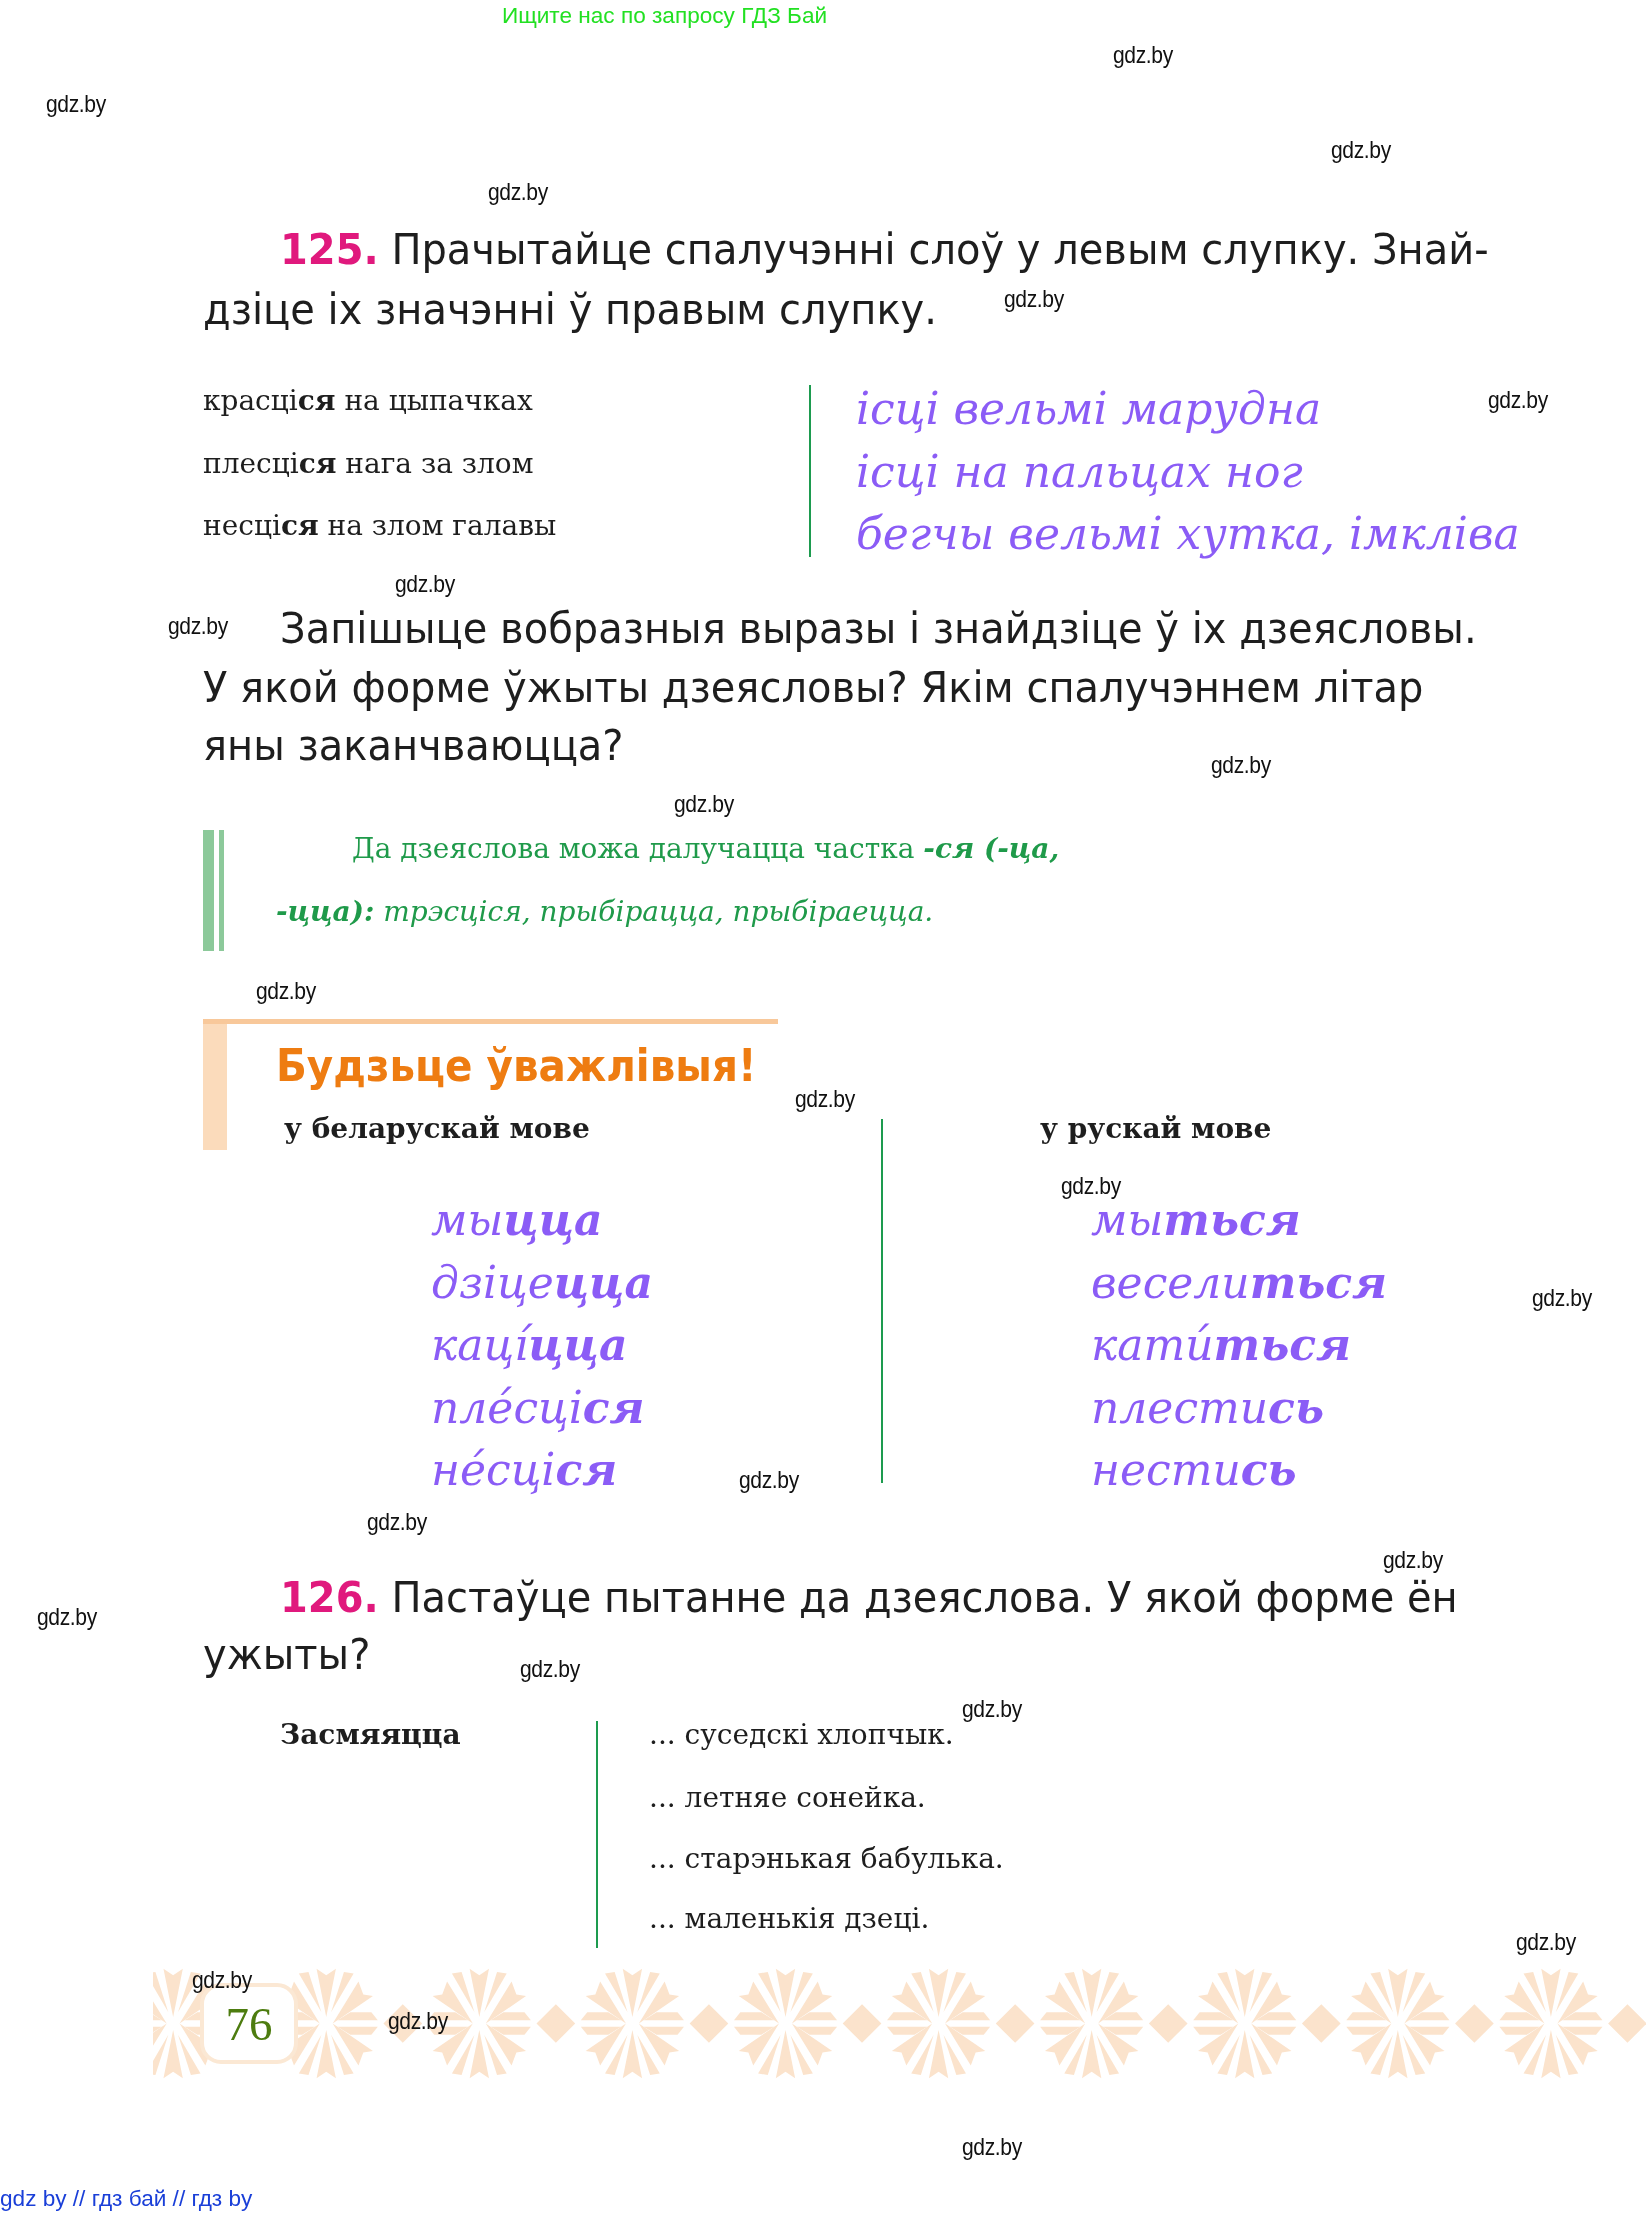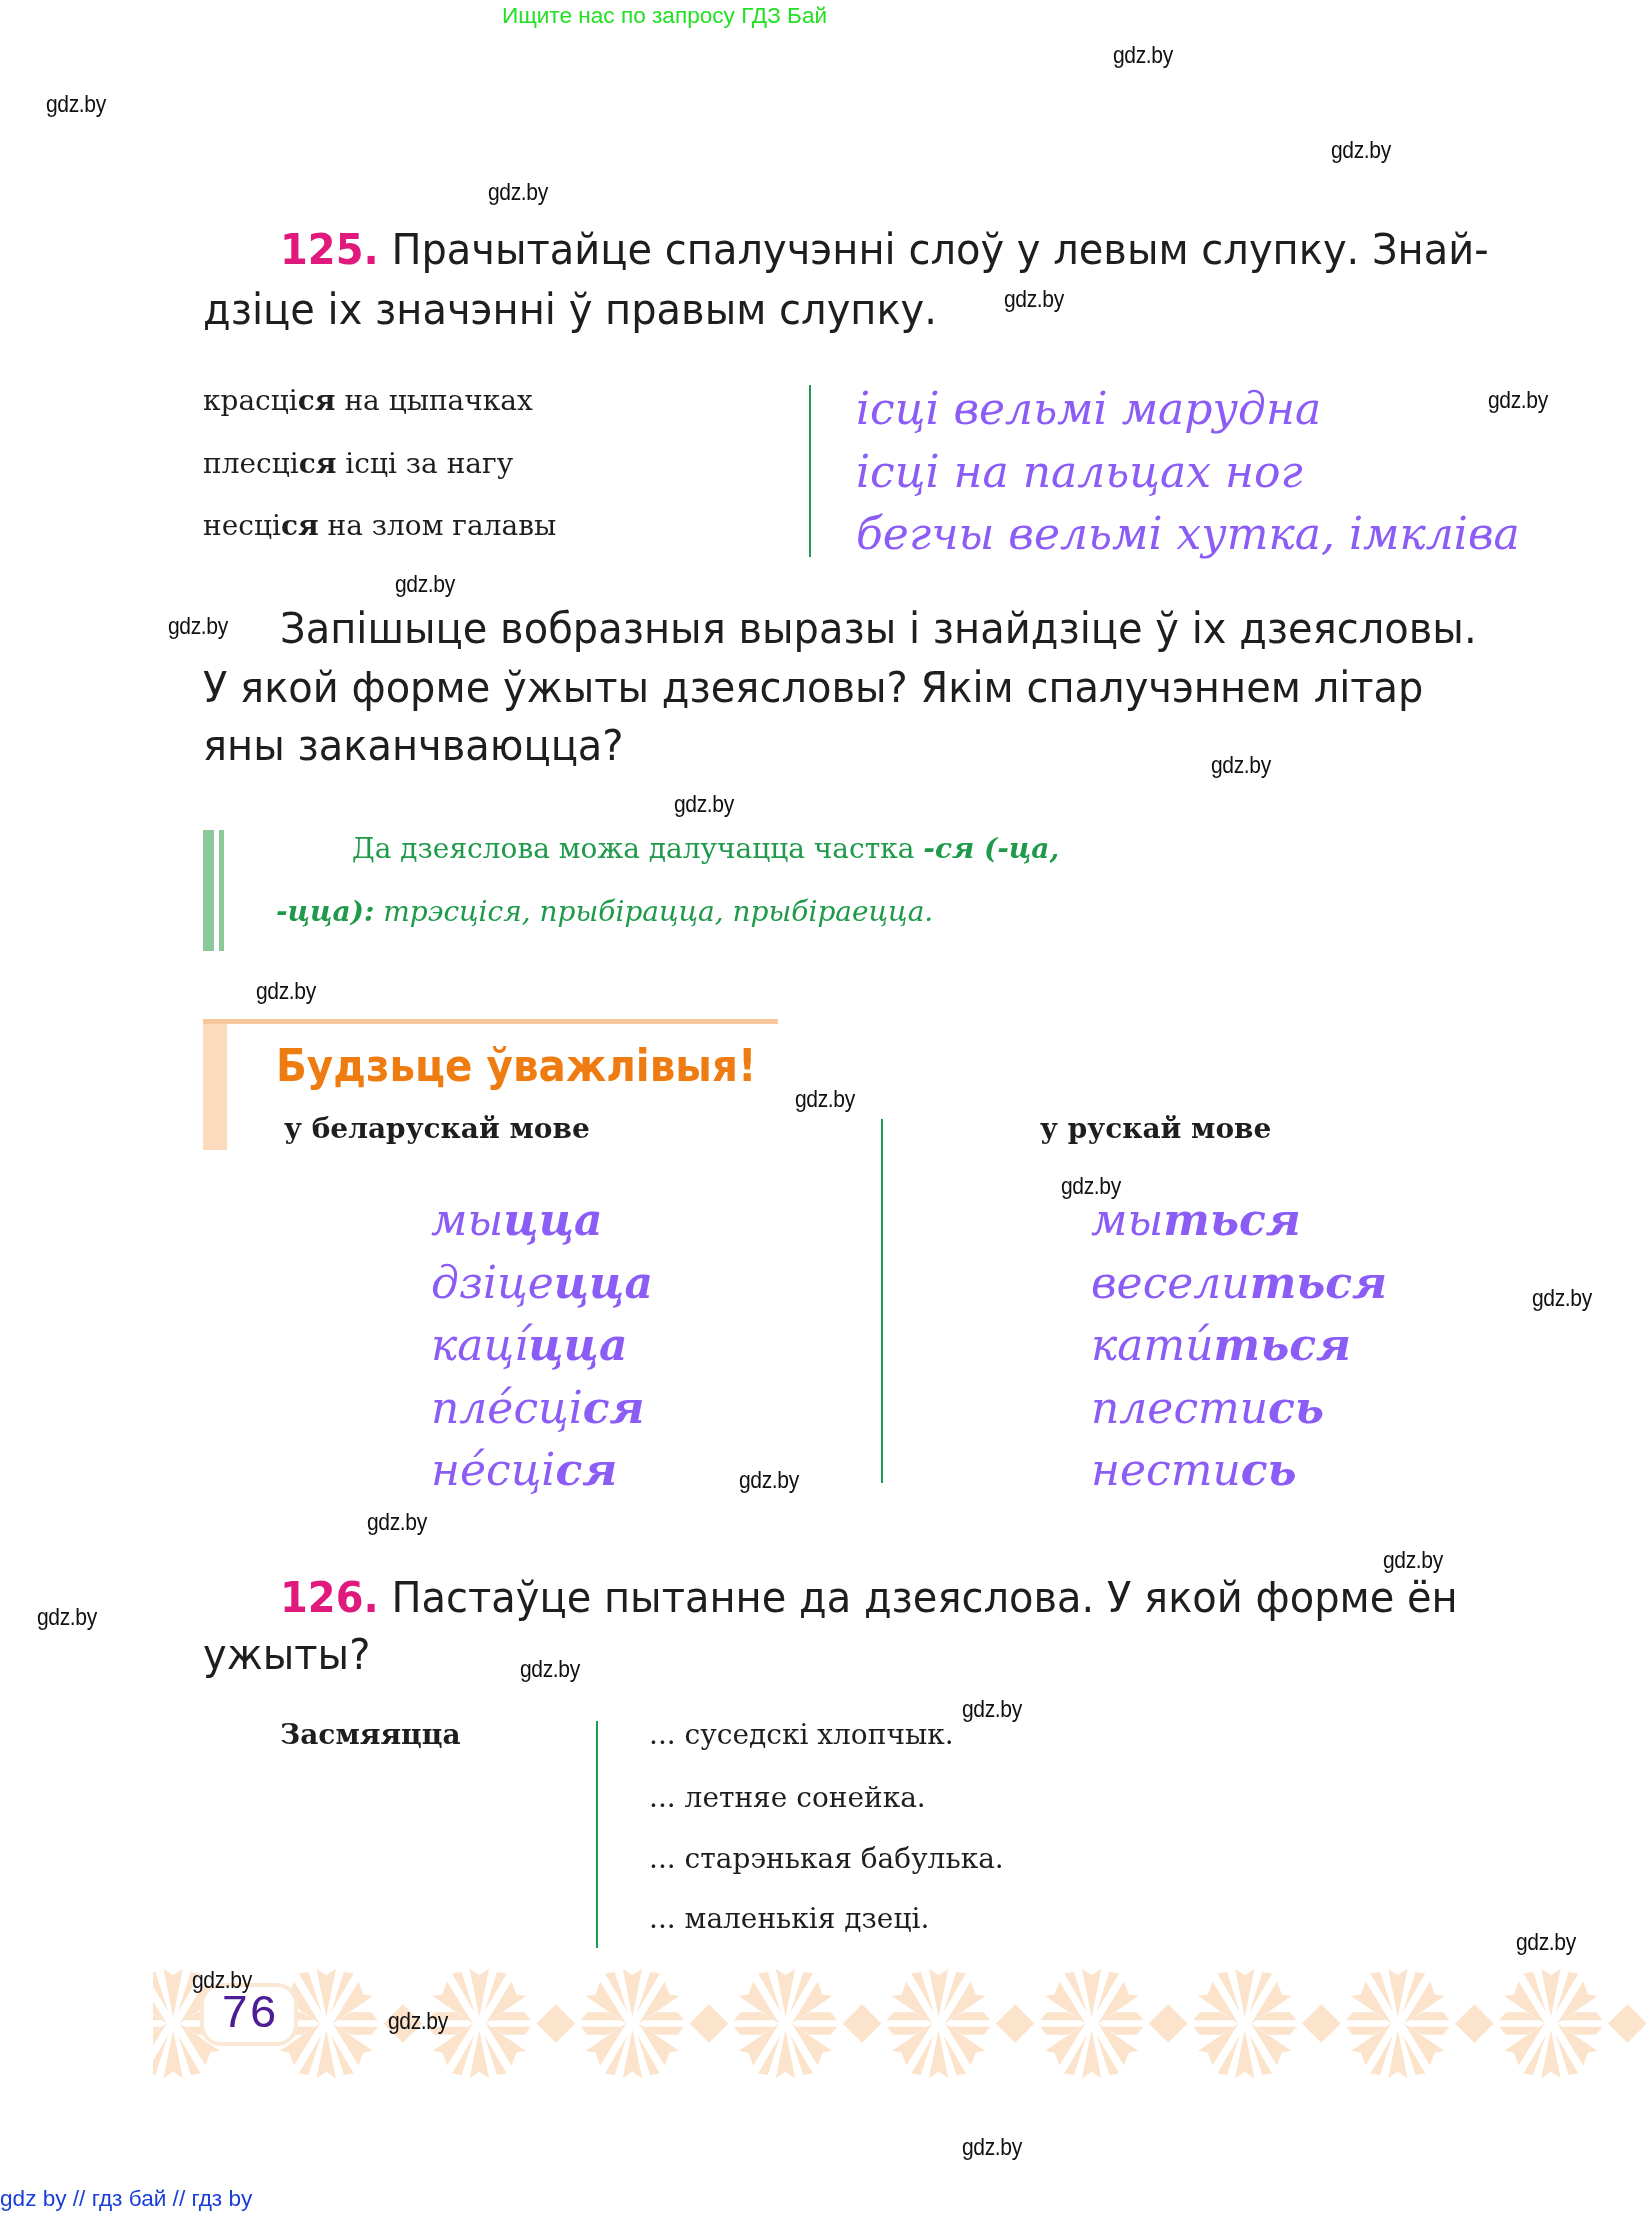--- a/index.html
+++ b/index.html
@@ -16,24 +16,24 @@
   .serif { font-family:"DejaVu Serif", serif; font-size:28px; line-height:1; color:#1e1e1e; }
   .serif-it { font-family:"DejaVu Serif", serif; font-style:italic; font-size:44px; line-height:1; color:#8b5cf6; }
   .bold { font-weight:bold; }
   .vline { position:absolute; width:2.4px; background:#1d9b4f; }
   .green-text { color:#1f9a4a; }
   .rule-bar { position:absolute; background:#8cc99a; }
   .orange-line { position:absolute; background:#f8c89a; }
   .orange-bar { position:absolute; background:#fbdbbb; }
   .heading-orange { font-family:"DejaVu Sans", sans-serif; font-weight:bold; font-size:44px; color:#ee7c11; transform:scaleX(0.92); transform-origin:left top; }
   .pagebox {
-    position:absolute; left:200px; top:1983px; width:98px; height:63px;
+    position:absolute; left:200px; top:1983px; width:98px; height:81px;
     background:#fff; border:4px solid #fbe8d4; border-radius:21px; box-sizing:border-box;
     display:flex; align-items:center; justify-content:center;
-    font-family:Liberation Mono, monospace; font-size:47px; color:#4c1d95; z-index:2;
+    font-family:Liberation Serif, serif; font-size:47px; color:#4d7c0f; z-index:2;
   }
   .ornament { position:absolute; left:153px; top:1967px; width:1493px; height:113px; }
   .footer-links { position:absolute; top:2186px; left:0; width:1647px; text-align:left; font-size:22.6px; color:#1a3fd8; }
 </style>
 </head>
 <body>
 
 <div class="banner">Ищите нас по запросу ГДЗ Бай</div>
 
 <div class="wm" style="left:1113px;top:42px">gdz.by</div>
@@ -62,21 +62,21 @@
 <div class="wm" style="left:962px;top:2134px">gdz.by</div>
 
 <div class="abs sans" style="left:280px;top:228px">
   <span class="num">125.</span>
   <span>Прачытайце спалучэнні слоў у левым слупку. Знай-</span>
 </div>
 <div class="abs sans" style="left:203px;top:288px">дзіце іх значэнні ў правым слупку.</div>
 
 <div>
   <div class="abs serif" style="left:203px;top:387px"><span>красці</span><b>ся</b><span> на цыпачках</span></div>
-  <div class="abs serif" style="left:203px;top:450px"><span>плесці</span><b>ся</b><span> ісці за нагу</span></div>
+  <div class="abs serif" style="left:203px;top:450px"><span>плесці</span><b>ся</b><span> нага за злом</span></div>
   <div class="abs serif" style="left:203px;top:512px"><span>несці</span><b>ся</b><span> на злом галавы</span></div>
 </div>
 <div class="vline" style="left:809px;top:385px;height:172px"></div>
 <div>
   <div class="abs serif-it" style="left:856px;top:387px">ісці вельмі марудна</div>
   <div class="abs serif-it" style="left:856px;top:450px">ісці на пальцах ног</div>
   <div class="abs serif-it" style="left:856px;top:512px">бегчы вельмі хутка, імкліва</div>
 </div>
 
 <div class="abs sans" style="left:280px;top:607px">Запішыце вобразныя выразы і знайдзіце ў іх дзеясловы.</div>

